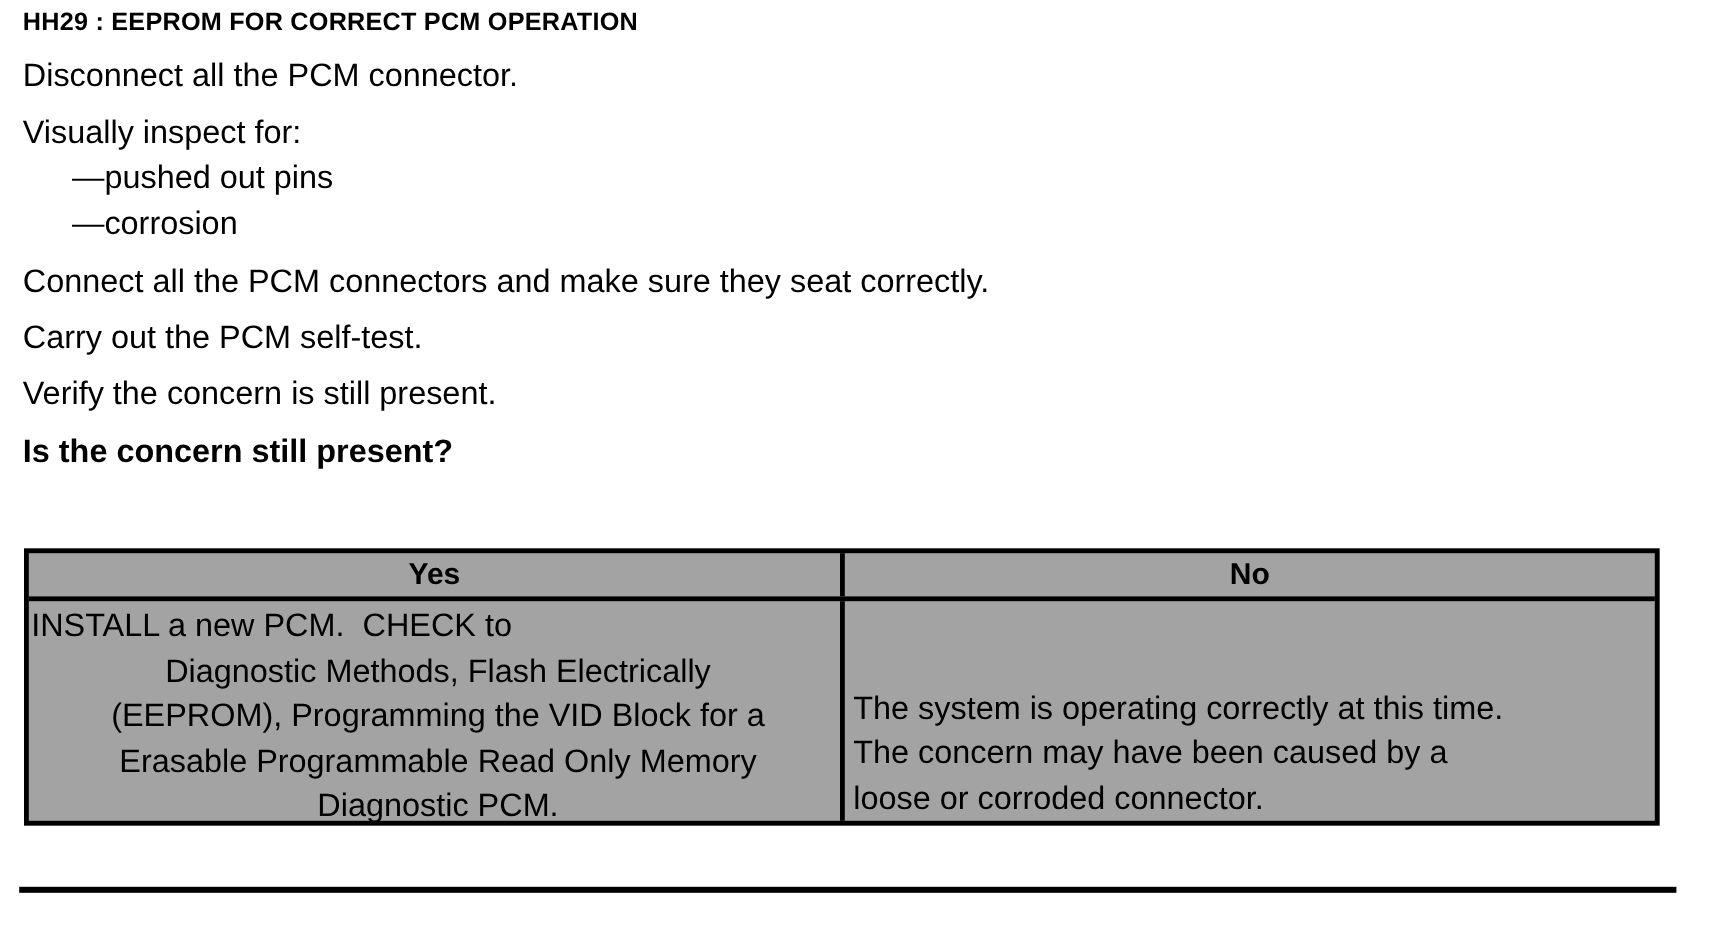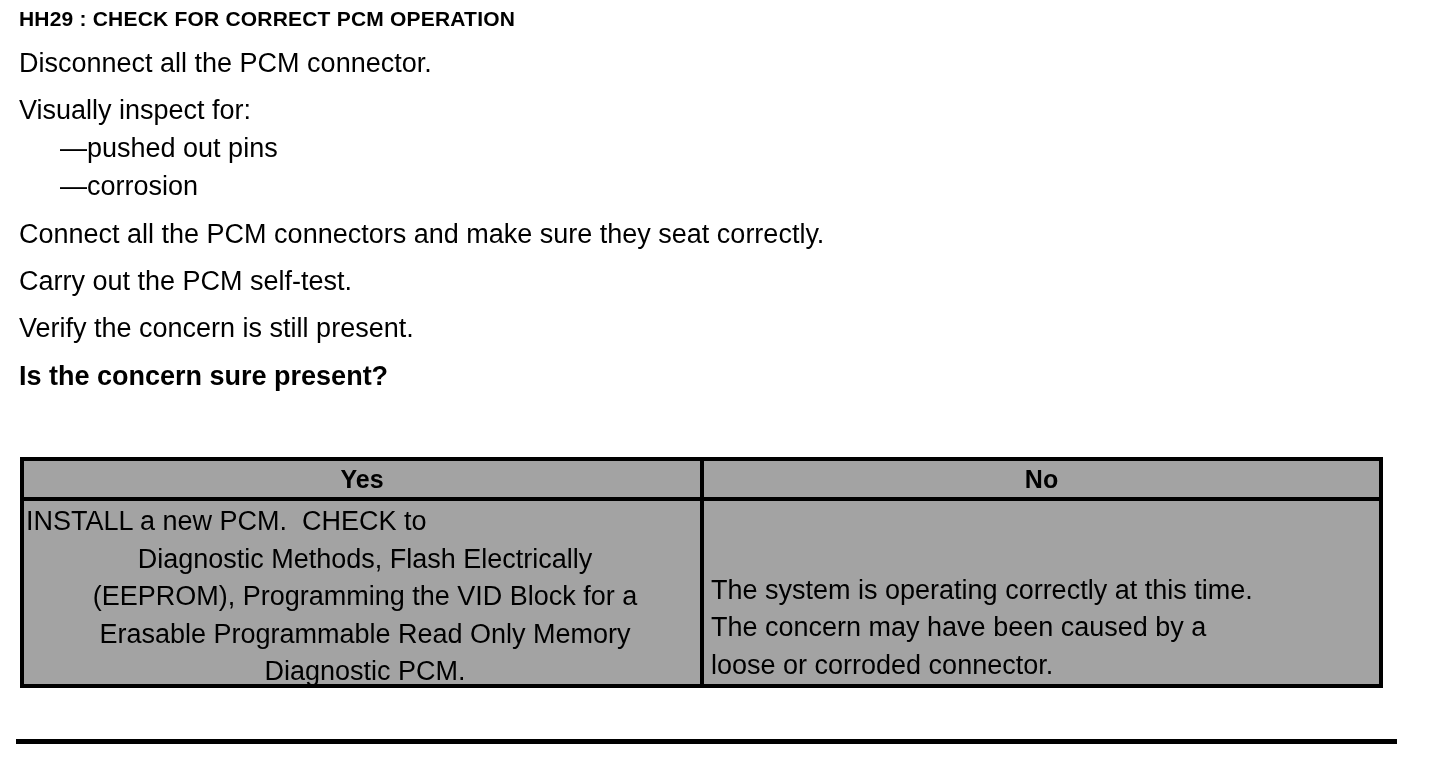--- a/index.html
+++ b/index.html
@@ -160,36 +160,36 @@
     width: 1381px;
     height: 5px;
     background: #000000;
   }
 </style>
 </head>
 <body>
 
 <div id="page">
 
-  <div class="doc-title">HH29 : CHECK FOR CORRECT PCM OPERATION</div>
+  <div class="doc-title">HH29 : EEPROM FOR CORRECT PCM OPERATION</div>
 
   <div class="step" style="top:49px;">Disconnect all the PCM connector.</div>
 
   <div class="step" style="top:96px;">Visually inspect for:</div>
 
   <div class="sub" style="top:134px;">—pushed out pins</div>
   <div class="sub" style="top:172px;">—corrosion</div>
 
   <div class="step" style="top:220px;">Connect all the PCM connectors and make sure they seat correctly.</div>
 
   <div class="step" style="top:267px;">Carry out the PCM self-test.</div>
 
   <div class="step" style="top:314px;">Verify the concern is still present.</div>
 
-  <div class="step bold" style="top:362px;">Is the concern sure present?</div>
+  <div class="step bold" style="top:362px;">Is the concern still present?</div>
 
   <div class="decision-table">
     <div class="table-inner">
 
       <div class="row-header">
         <div class="th th-yes">Yes</div>
         <div class="col-div-head"></div>
         <div class="th th-no">No</div>
       </div>
 

